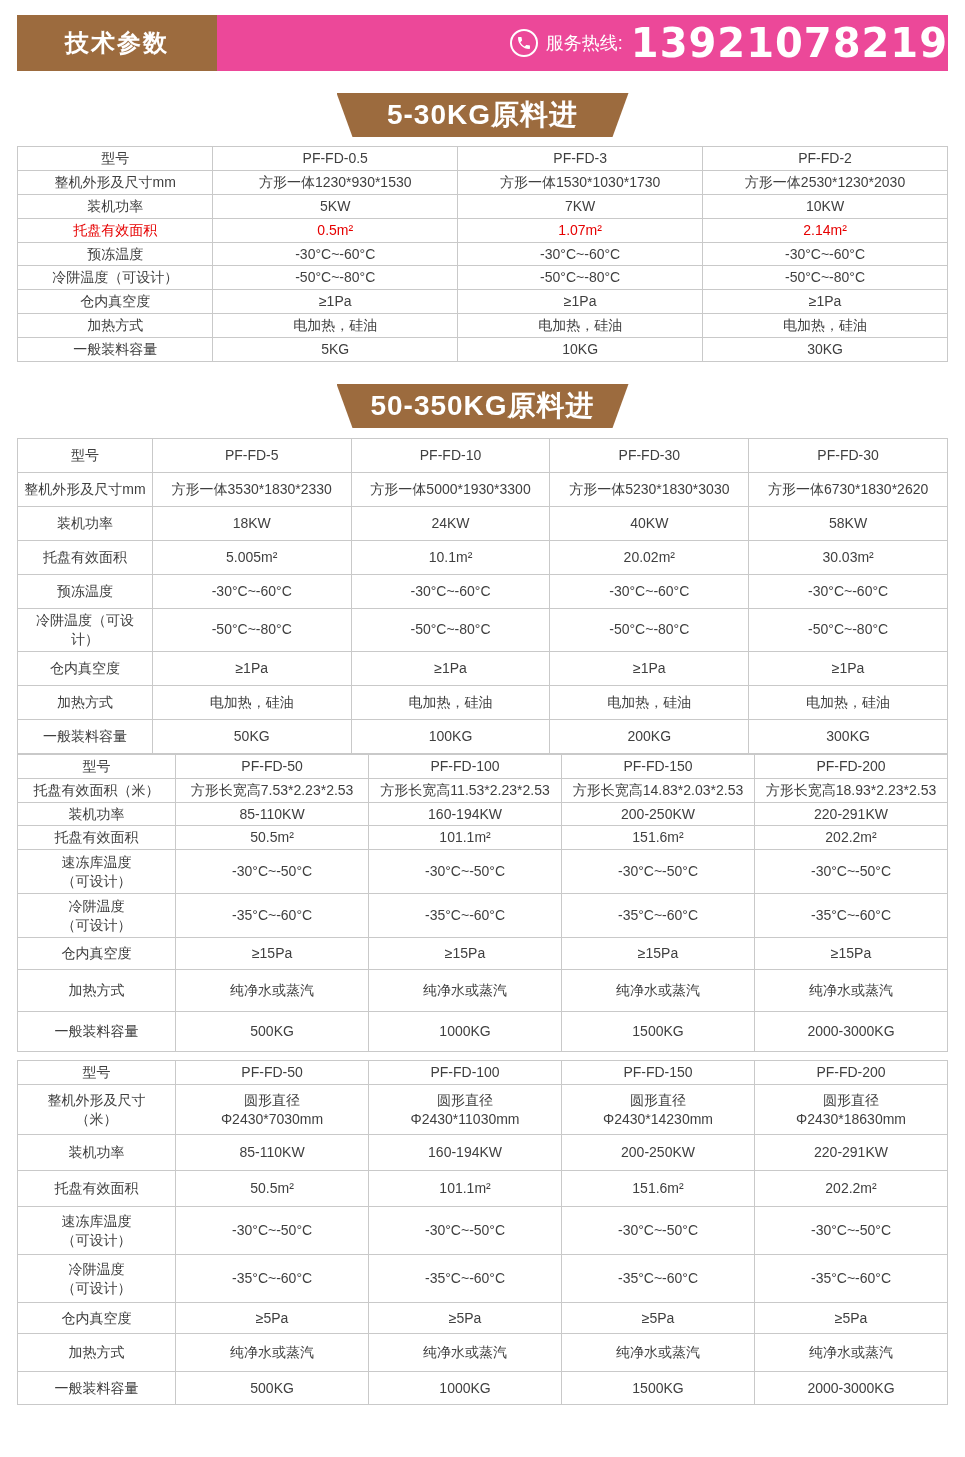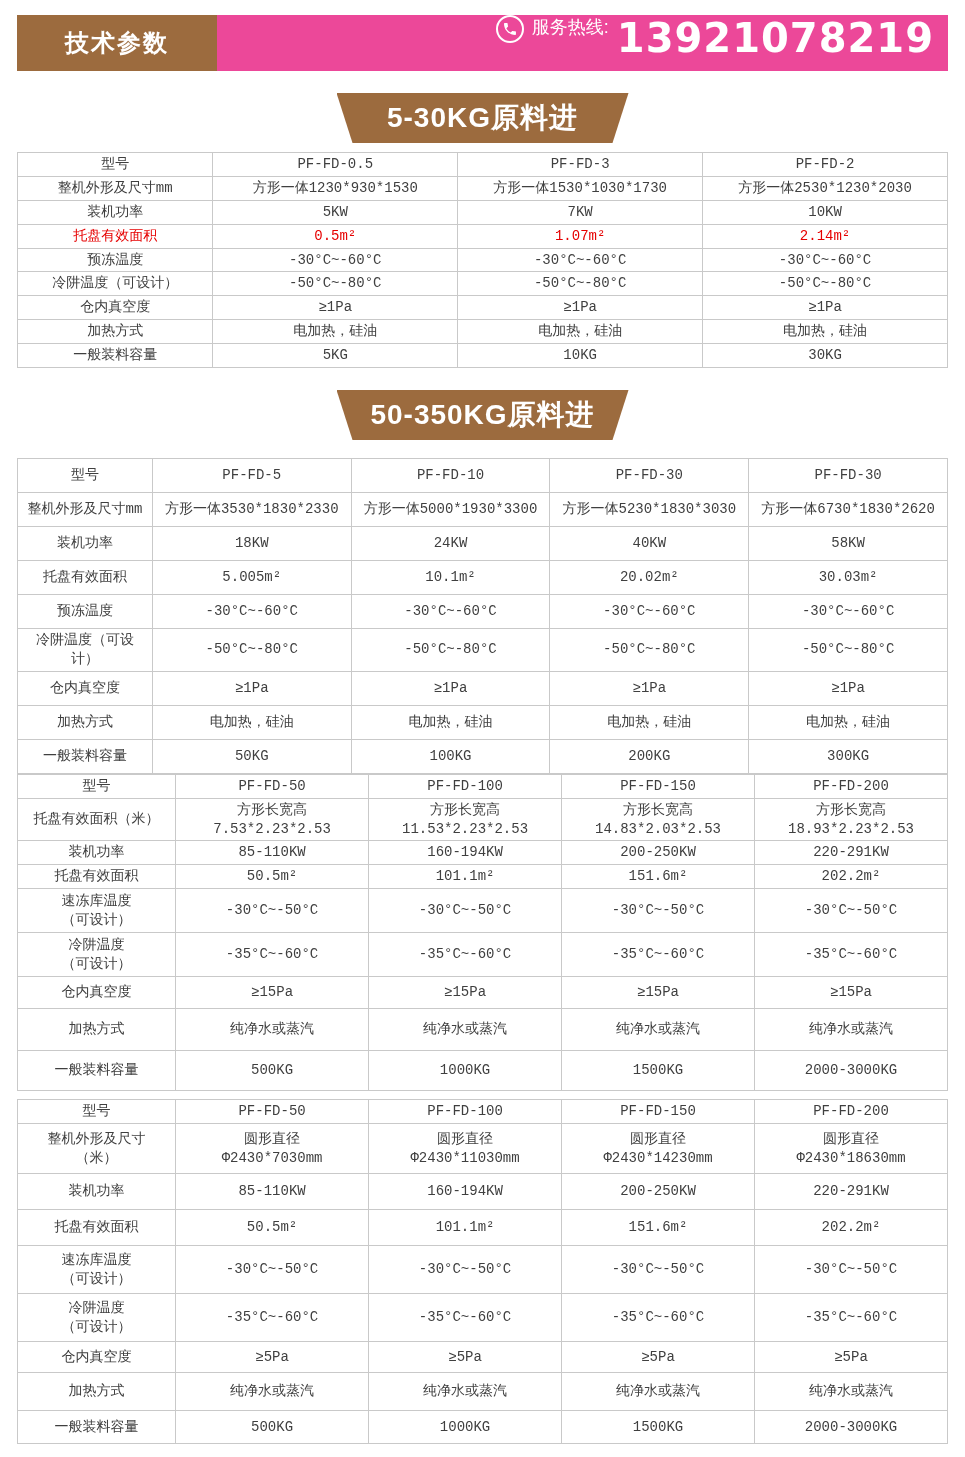--- a/index.html
+++ b/index.html
@@ -25,55 +25,54 @@
     color: #fff;
     font-size: 24px;
     font-weight: bold;
     display: flex;
     align-items: center;
     justify-content: center;
     letter-spacing: 2px;
   }
   .hotline {
     display: flex;
+    align-items: center;
     gap: 8px;
-    padding-right: 14px;
     color: #fff;
   }
   .phone-icon {
     width: 28px; height: 28px;
     border: 2px solid #fff;
     border-radius: 50%;
     display: flex; align-items: center; justify-content: center;
   }
   .phone-icon svg { width: 16px; height: 16px; fill: #fff; }
   .hotline-label { font-size: 18px; }
   .hotline-number { font-size: 40px; font-weight: bold; letter-spacing: 1px; font-family: "DejaVu Sans", sans-serif; }
 
   
   .banner {
     width: 292px;
-    height: 50px;
+    height: 44px;
     margin: 22px auto 9px auto;
     background: #9c6b3e;
     color: #fff;
     font-size: 28px;
     font-weight: bold;
     display: flex; align-items: center; justify-content: center;
     clip-path: polygon(0 0, 100% 0, calc(100% - 16px) 100%, 16px 100%);
     letter-spacing: 1px;
   }
-  .banner.tight { margin-bottom: 18px; }
+  .banner.tight { margin-bottom: 10px; }
 
   
   table.spec {
     width: 100%;
     border-collapse: collapse;
     table-layout: fixed;
-    font-family: Liberation Mono, monospace;
   }
   table.spec td {
     border: 1px solid #c9c9c9;
     text-align: center;
     vertical-align: middle;
     white-space: pre-line;
     font-size: 14px;
     color: #3f3f3f;
     padding: 2px 4px;
     line-height: 1.35;

